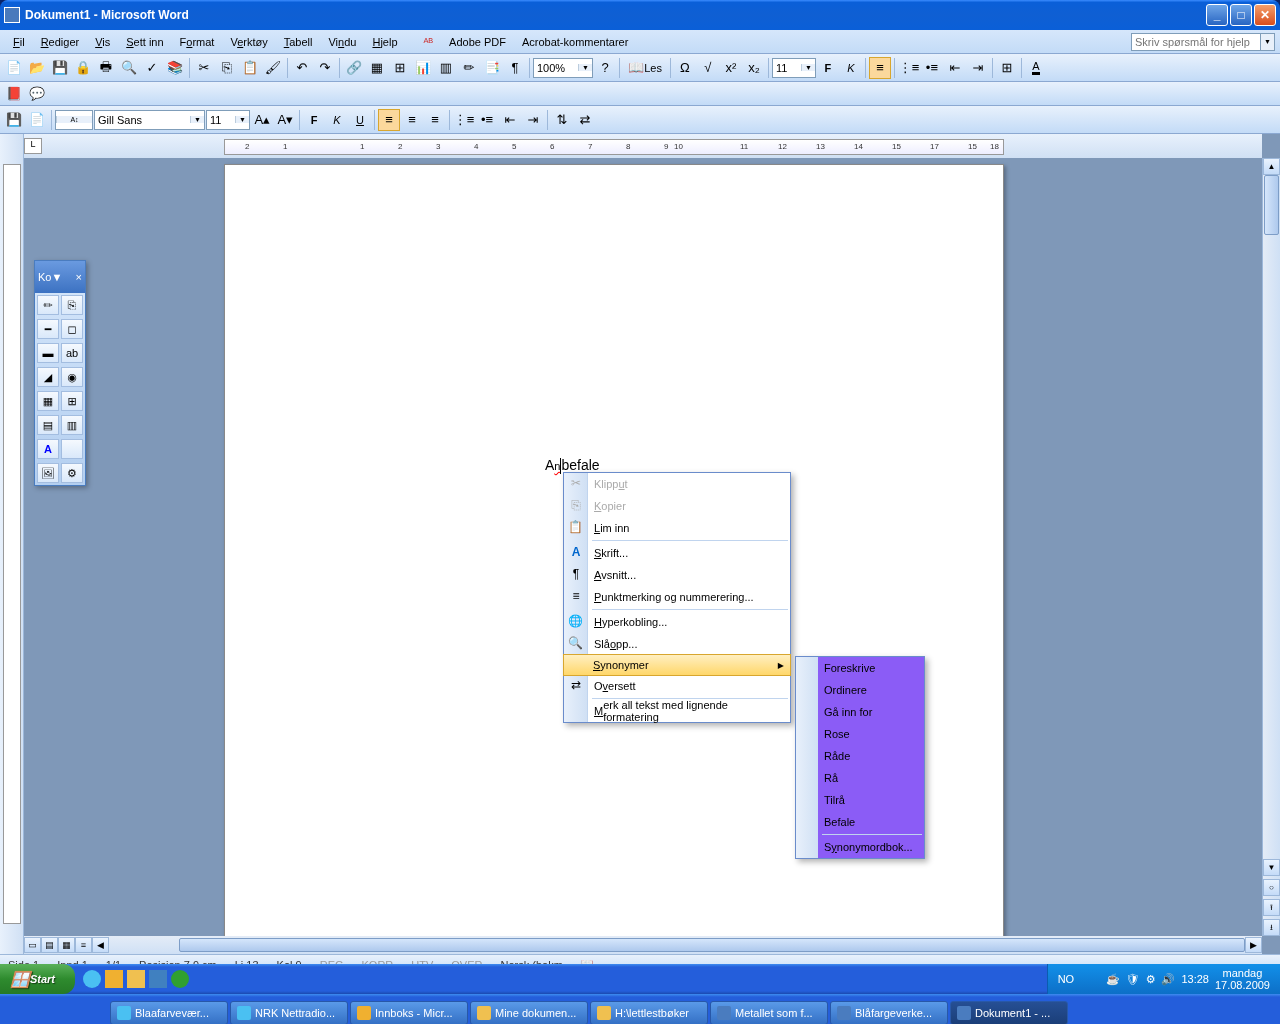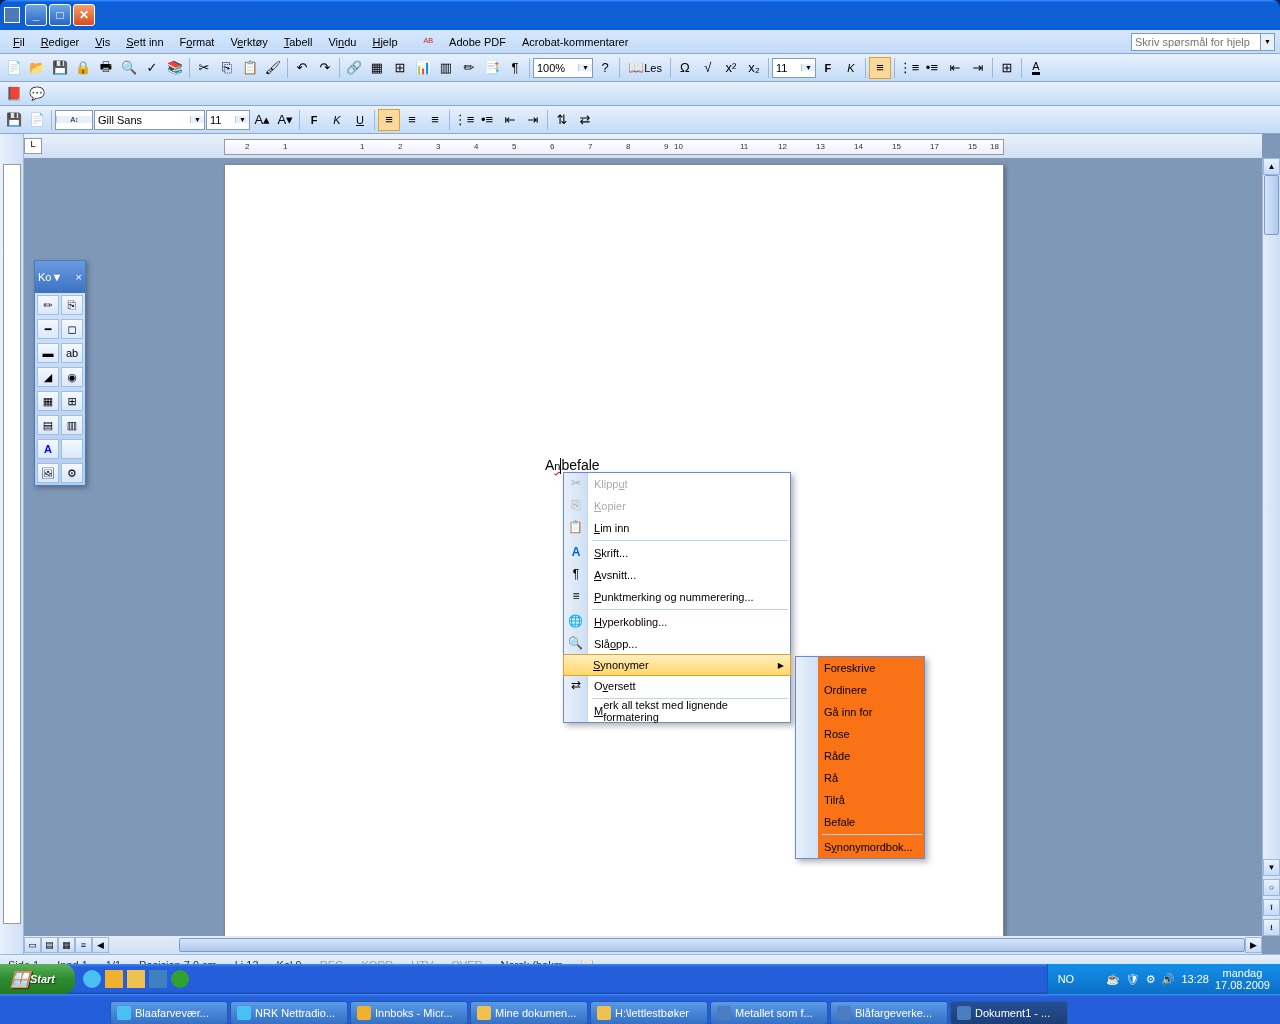--- a/index.html
+++ b/index.html
@@ -48,41 +48,42 @@
 .floatpanel .fprow { display:flex; padding:2px; gap:2px; }
 .floatpanel .fpbtn { width:22px; height:20px; background:linear-gradient(to bottom,#f5f9fe,#d9e8fa); border:1px solid #a3bde0; display:flex; align-items:center; justify-content:center; font-size:11px; }
 .ctxmenu { position:absolute; background:#fff; border:1px solid #6a8ccb; box-shadow:3px 3px 6px rgba(0,0,0,0.3); font-size:11px; }
 .ctxmenu .iconbar { position:absolute; left:0; top:0; bottom:0; width:24px; background:linear-gradient(to right,#e8f0fb,#d0e0f4); border-right:1px solid #c0d4ee; }
 .ctxmenu .mrow { position:relative; height:22px; display:flex; align-items:center; padding-left:30px; padding-right:20px; }
 .ctxmenu .mrow.dis { color:#aaa; }
 .ctxmenu .mrow.hl { background:linear-gradient(to bottom,#ffefc1,#ffd76a); border:1px solid #d8a62e; margin:-1px; padding-left:29px; }
 .ctxmenu .msep { height:1px; background:#c0d4ee; margin:1px 2px 1px 28px; }
 .ctxmenu .micon { position:absolute; left:4px; width:16px; height:16px; font-size:12px; text-align:center; }
 .ctxmenu .arrr { position:absolute; right:6px; font-size:8px; }
-.submenu { position:absolute; background:#f97316; border:1px solid #6a8ccb; box-shadow:3px 3px 6px rgba(0,0,0,0.3); font-size:11px; }
+.submenu { position:absolute; background:#8b5cf6; border:1px solid #6a8ccb; box-shadow:3px 3px 6px rgba(0,0,0,0.3); font-size:11px; }
 .submenu .iconbar { position:absolute; left:0; top:0; bottom:0; width:22px; background:linear-gradient(to right,#e8f0fb,#d0e0f4); }
 .submenu .srow { height:22px; display:flex; align-items:center; padding-left:28px; padding-right:14px; }
 .submenu .ssep { height:1px; background:#c0d4ee; margin:1px 2px 1px 26px; }
 .taskbar { position:absolute; bottom:0; left:0; right:0; height:60px; }
 .tb1 { height:30px; background:linear-gradient(to bottom,#3e8cf0 0%,#245edb 10%,#245edb 90%,#1a4ab0 100%); display:flex; align-items:center; }
 .startbtn { height:30px; padding:0 20px 0 10px; background:linear-gradient(to bottom,#5ab15a 0%,#2e8b2e 50%,#267a26 100%); color:#fff; font-weight:bold; font-style:italic; font-size:16px; display:flex; align-items:center; border-radius:0 12px 12px 0; text-shadow:1px 1px 1px #164016; }
 .qicons { display:flex; gap:4px; padding:0 8px; align-items:center; }
 .qicon { width:18px; height:18px; }
 .systray { margin-left:auto; height:30px; background:linear-gradient(to bottom,#1290e9,#0d6fc7); display:flex; align-items:center; padding:0 10px; gap:6px; color:#fff; font-size:10px; border-left:1px solid #0a5cb0; }
 .tb2 { height:30px; background:linear-gradient(to bottom,#3e8cf0 0%,#245edb 10%,#245edb 100%); display:flex; align-items:center; padding-left:110px; gap:2px; }
 .taskbtn { height:24px; background:linear-gradient(to bottom,#5a9ae8,#3470c5); border:1px solid #2858a8; border-radius:3px; color:#fff; display:flex; align-items:center; padding:0 6px; gap:4px; font-size:11px; min-width:118px; max-width:118px; overflow:hidden; white-space:nowrap;margin-top:7px; }
 .taskbtn.active { background:linear-gradient(to bottom,#264f94,#1b3e78); }
 .taskbtn .ticon { width:14px; height:14px; background:#fff; border-radius:2px; flex-shrink:0; }
 u { text-decoration:underline; }
 </style>
 </head>
 <body>
 
 <div class="titlebar">
   <div class="wicon"></div>
+  <div class="title">Dokument1 - Microsoft Word</div>
   <div class="winbtns">
     <div class="winbtn min">_</div>
     <div class="winbtn max">□</div>
     <div class="winbtn close">✕</div>
   </div>
 </div>
 
 <div class="menubar">
   <span class="mitem"><u>F</u><span>il</span></span>
   <span class="mitem"><u>R</u>ediger</span>

